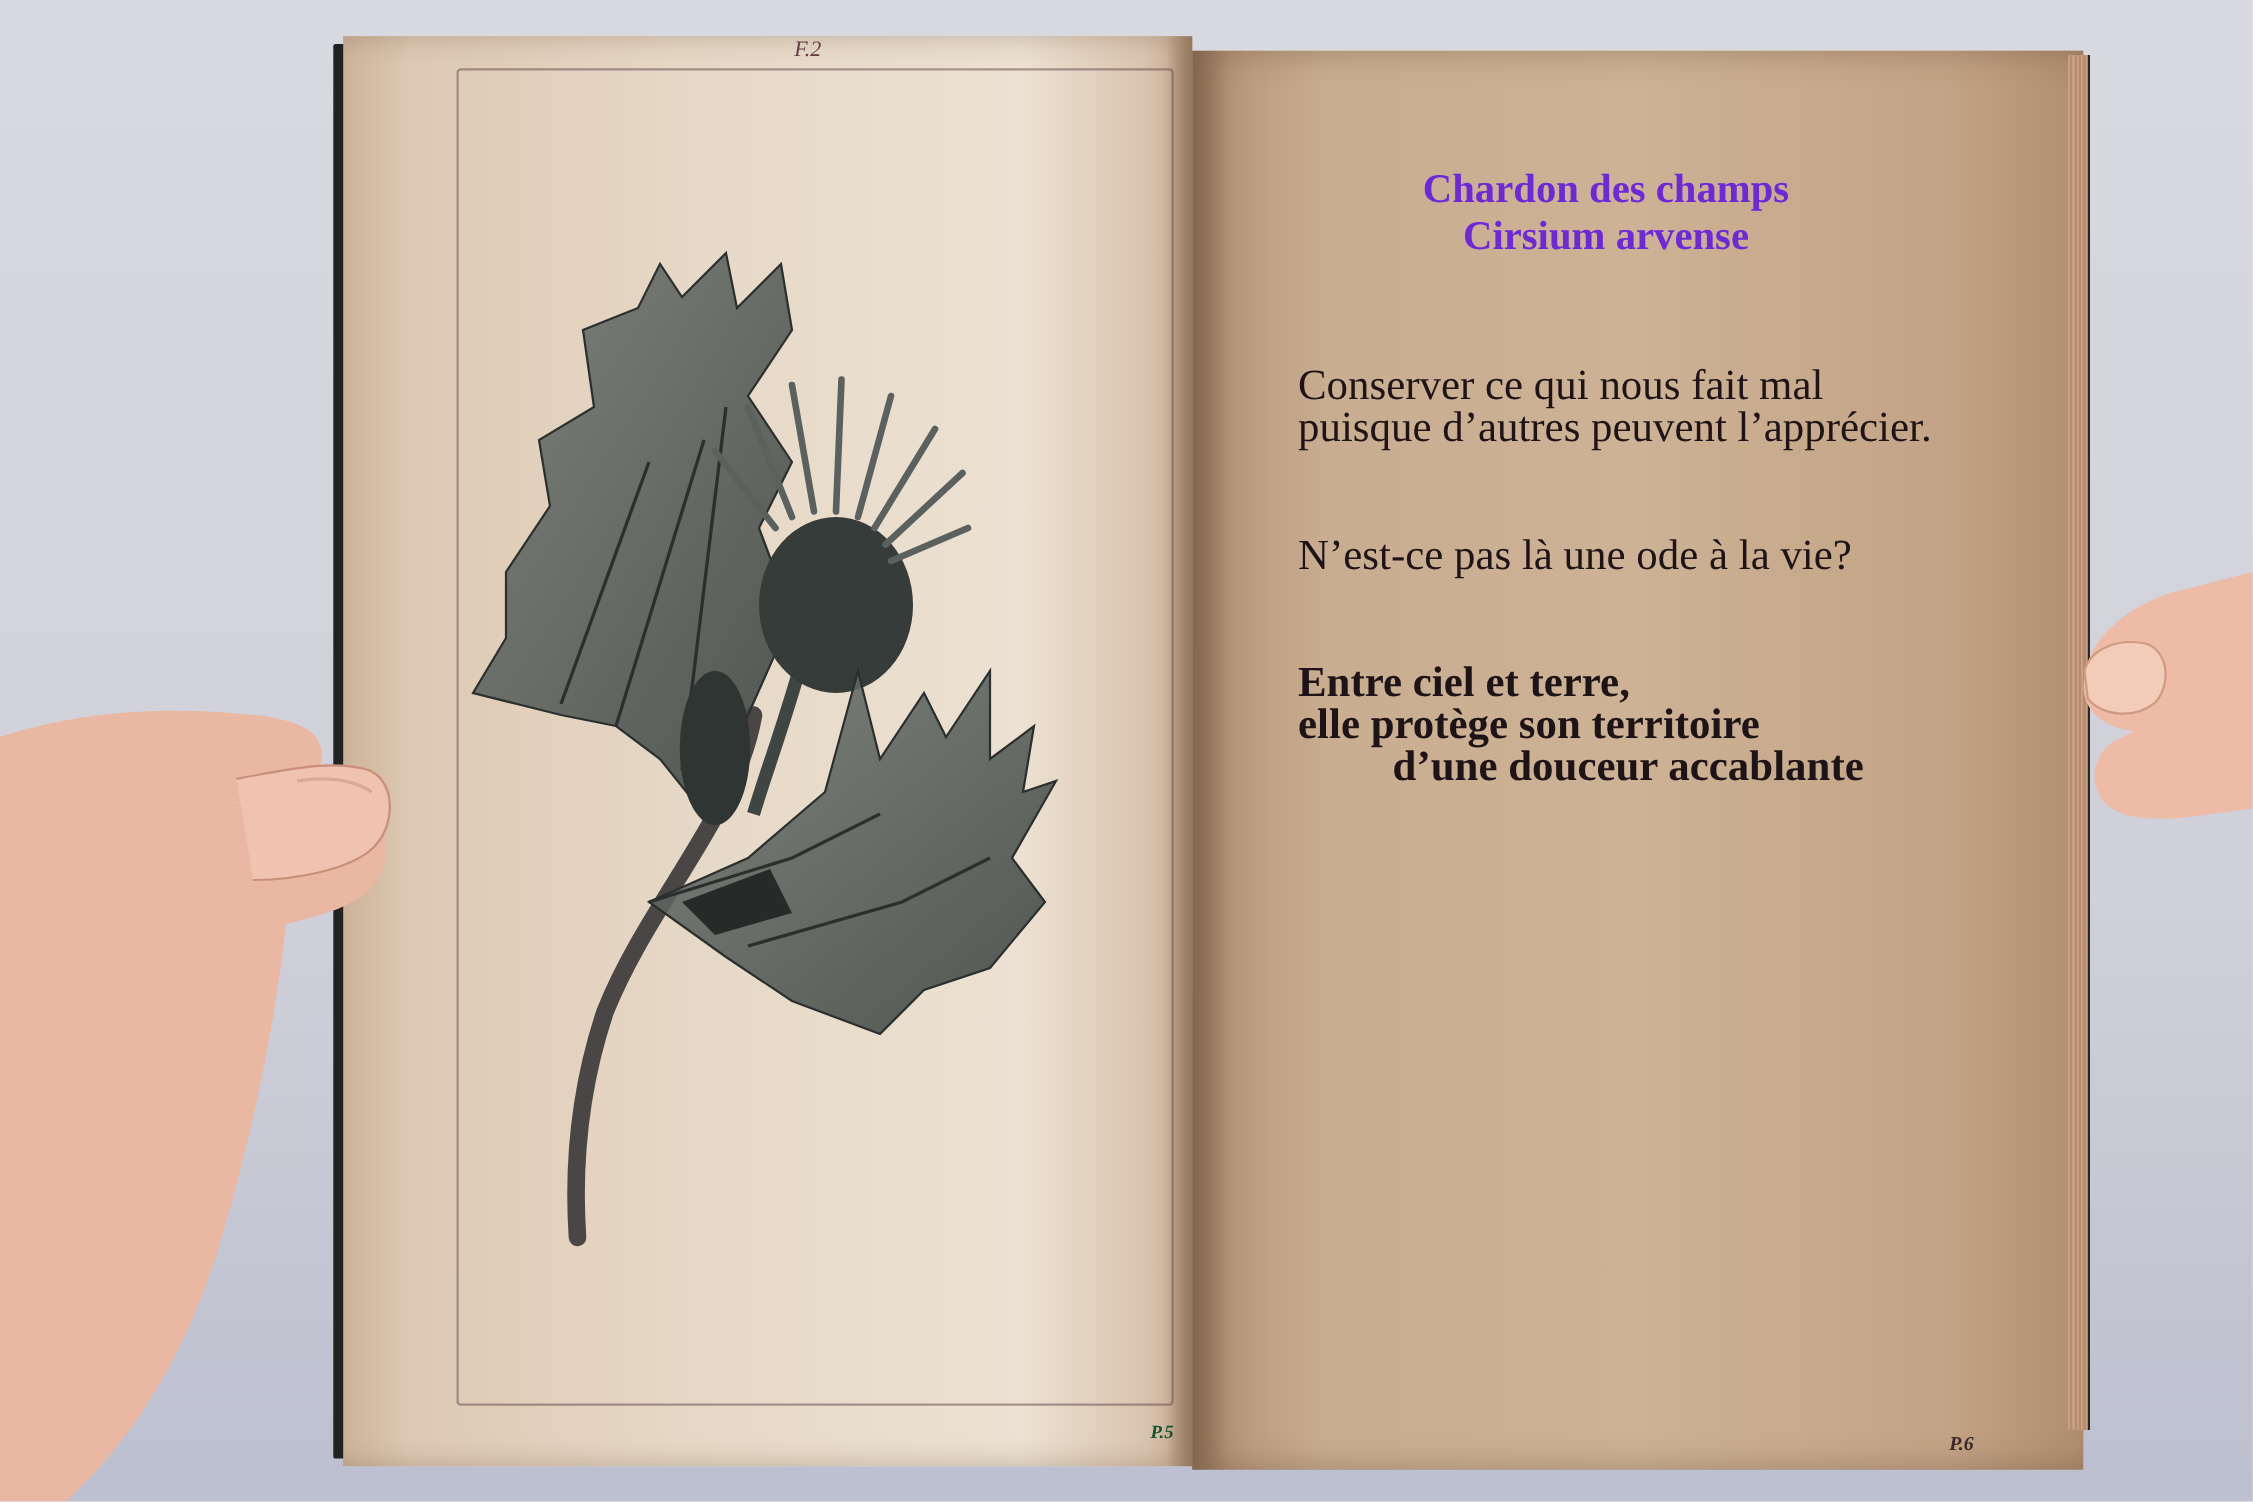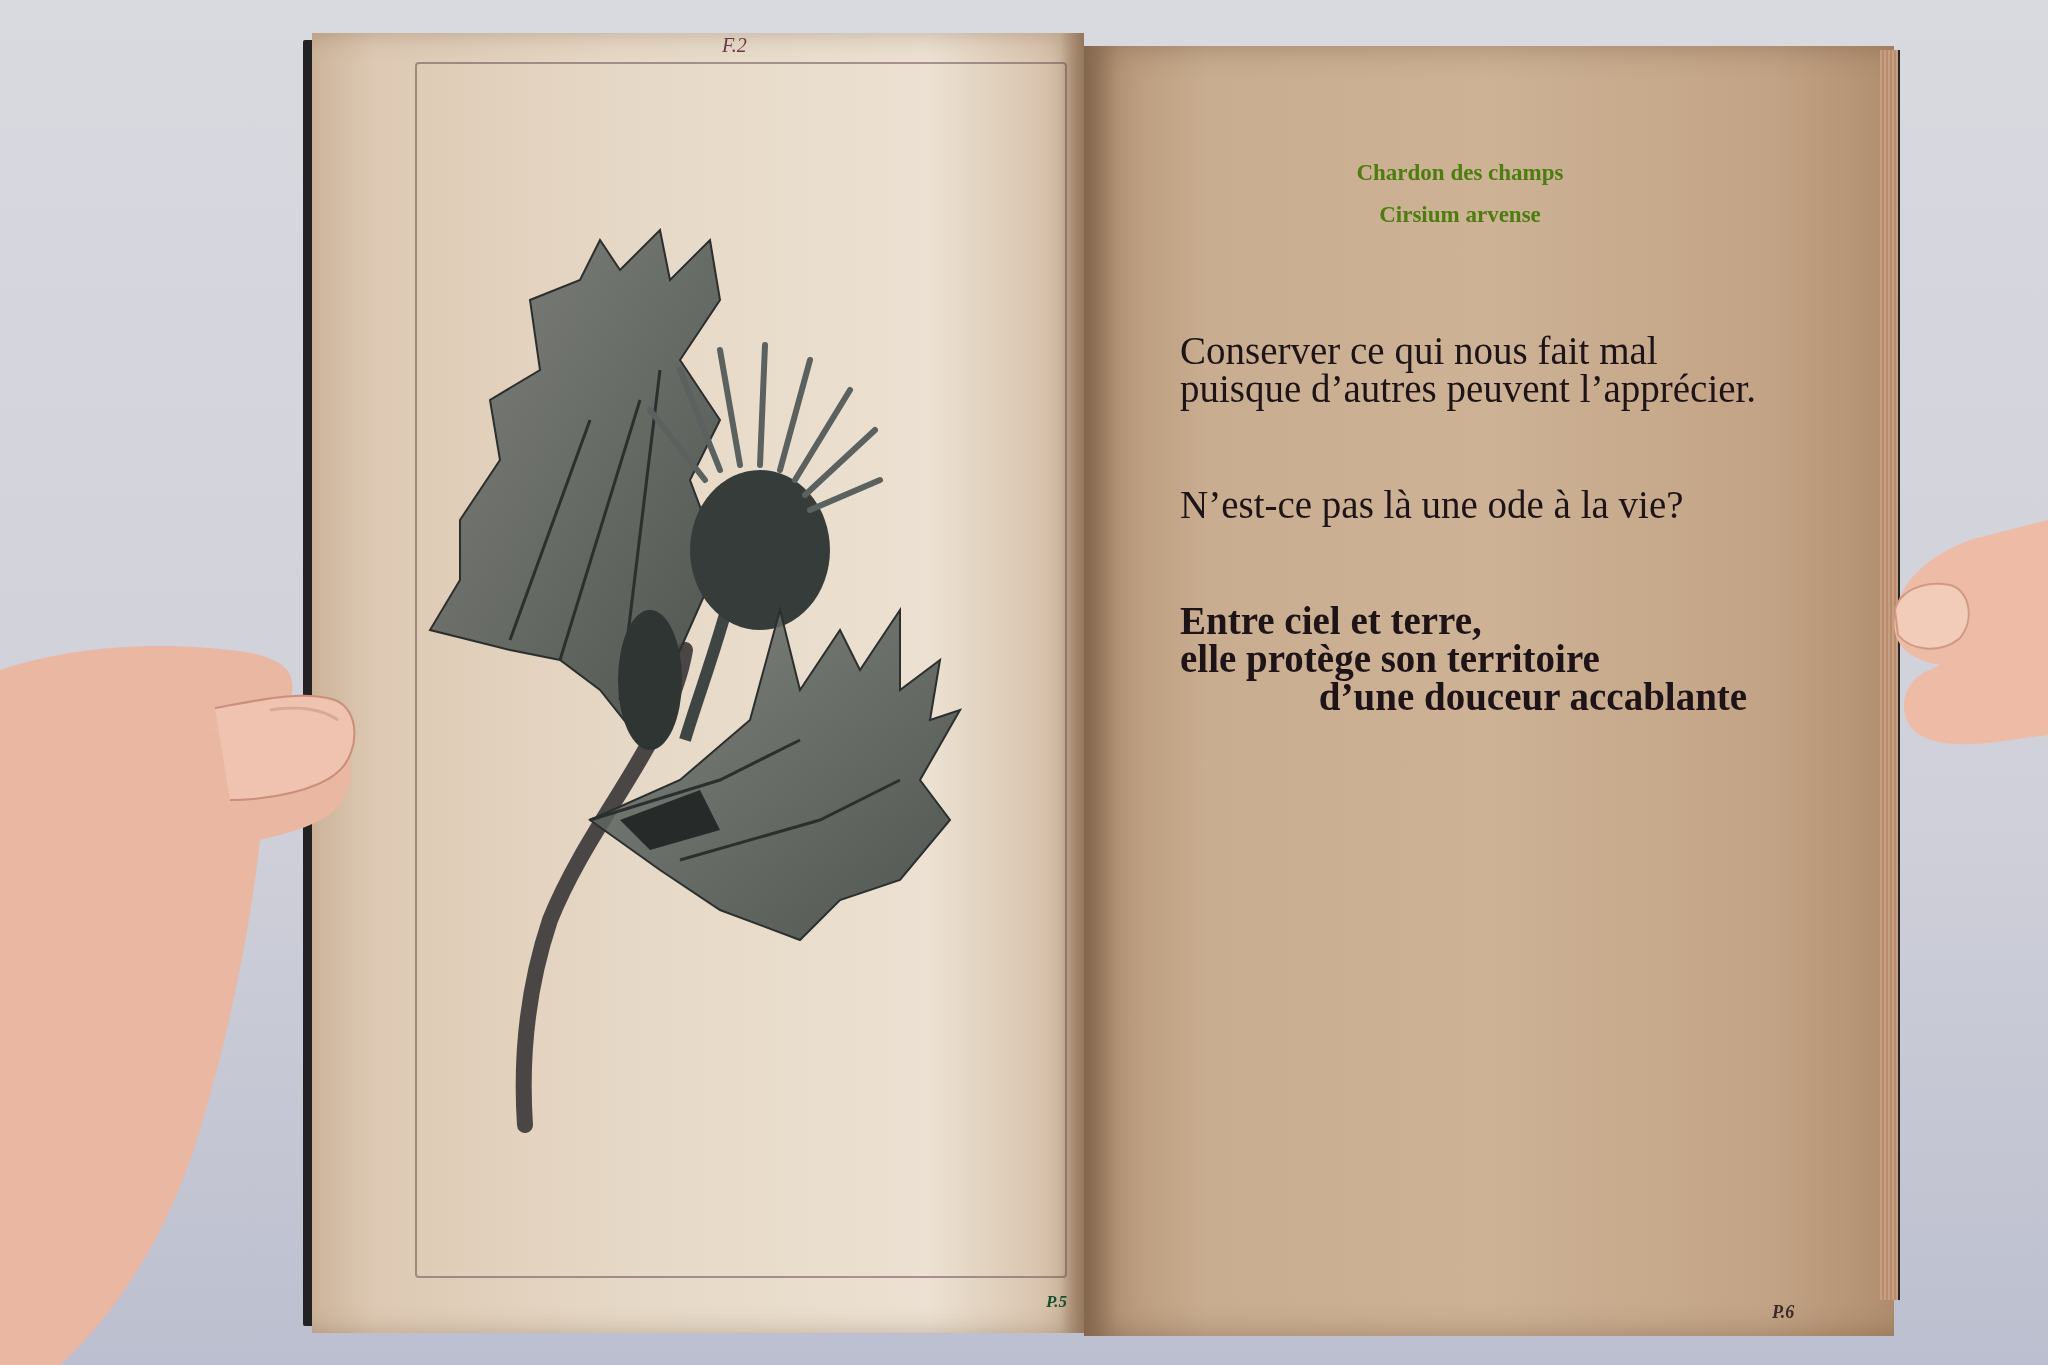--- a/index.html
+++ b/index.html
@@ -41,30 +41,30 @@
   }
   .page-num-left {
     position:absolute; left:1046px; top:1292px; font-style:italic; font-weight:bold; font-size:17px; color:#14532d;
   }
   .page-num-right {
     position:absolute; left:1772px; top:1302px; font-style:italic; font-weight:bold; font-size:18px; color:#3a2a2a;
   }
   .illustration { position:absolute; left:420px; top:220px; width:650px; height:920px; }
   .title-block {
     position:absolute; left:1200px; top:152px; width:520px; text-align:center;
-    color:#4d7c0f; font-weight:bold; font-size:23px; line-height:42px;
+    color:#6d28d9; font-weight:bold; font-size:37px; line-height:42px;
   }
   .poem {
     position:absolute; left:1180px; top:332px; width:620px; color:#1e1418;
     font-size:39px; line-height:38px;
   }
   .stanza { margin:0; }
   .stanza + .stanza { margin-top:0; }
   .line { display:block; white-space:pre; }
-  .line.indent { padding-left:86px;text-align:center; }
+  .line.indent { padding-left:86px; }
   .hand { position:absolute; }
 </style>
 </head>
 <body>
 
 <div class="backdrop"></div>
 
 <div class="book">
   <div class="cover-edge"></div>
   <div class="cover-edge-right"></div>

